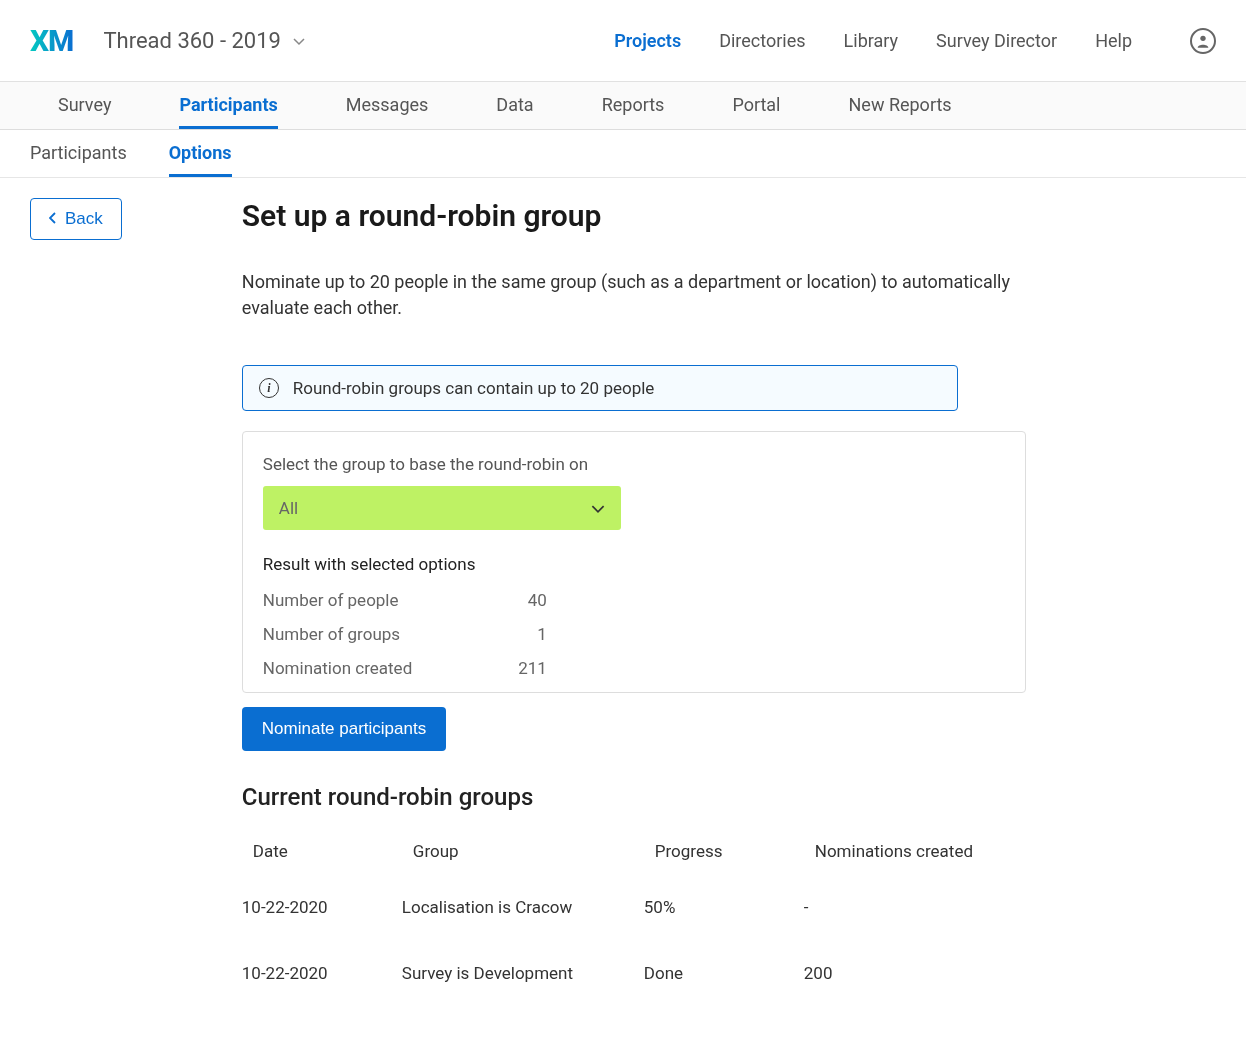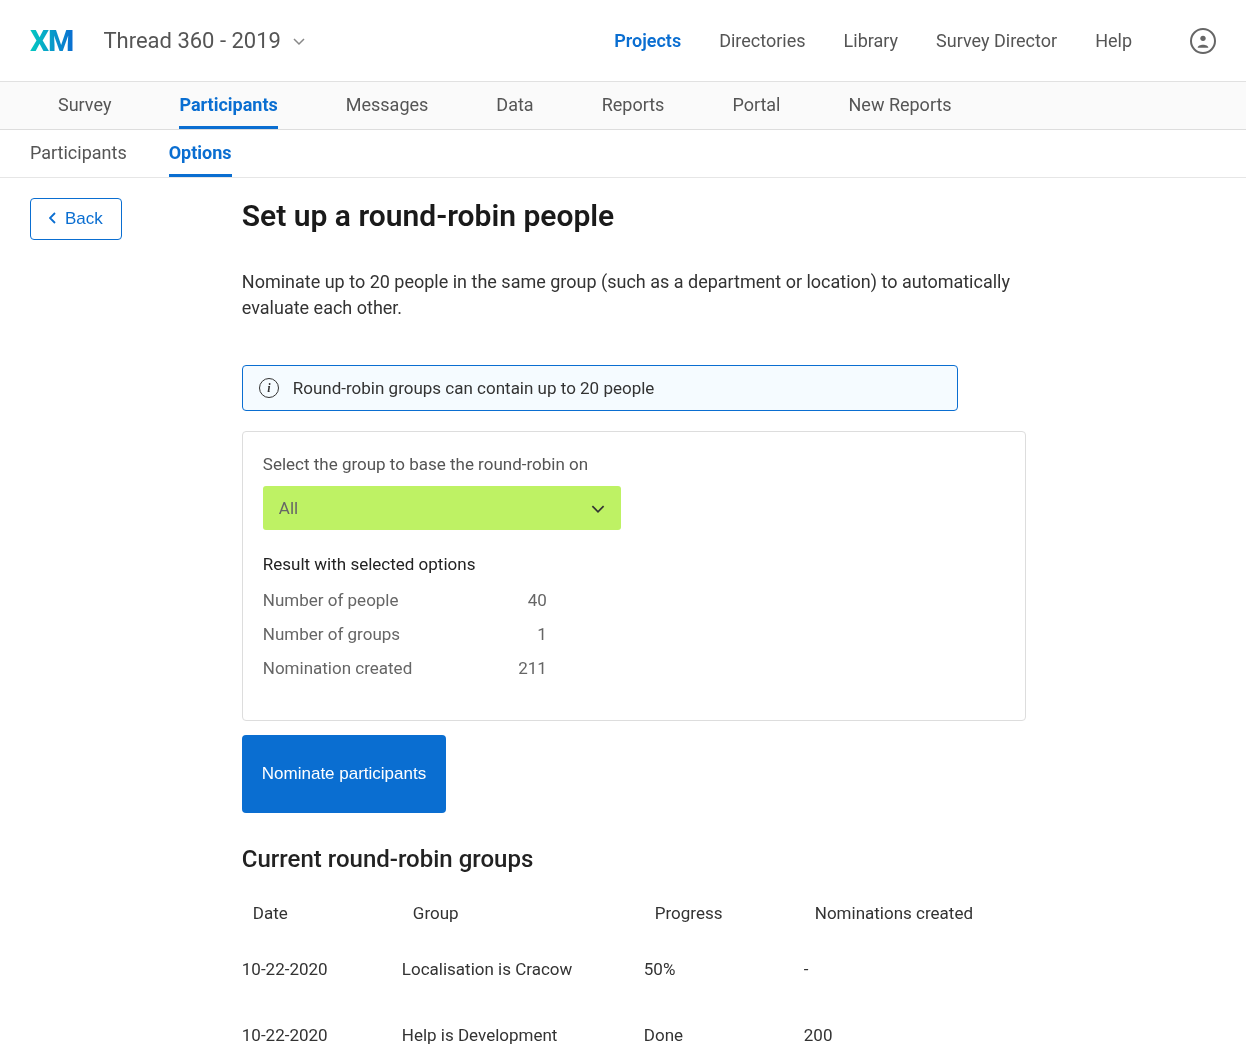--- a/index.html
+++ b/index.html
@@ -136,21 +136,21 @@
     .info-icon {
       width: 20px; height: 20px; border-radius: 50%;
       border: 1.5px solid #333;
       display: flex; align-items: center; justify-content: center;
       font-size: 12px; font-style: italic; font-family: Georgia, serif;
       font-weight: 600;
     }
     .config-box {
       border: 1px solid #ddd;
       border-radius: 4px;
-      padding: 22px 20px 42px 20px;
+      padding: 22px 20px 14px 20px;
       width: 784px;
       margin-bottom: 14px;
     }
     .config-box .lbl {
       font-size: 17px; color: #555; margin-bottom: 12px;
     }
     .select {
       background: #bef264;
       border-radius: 3px;
       padding: 12px 16px;
@@ -174,21 +174,21 @@
       margin-bottom: 14px;
     }
     .result-row .k { width: 250px; }
     .result-row .v { width: 34px; text-align: right; }
 
     .primary-btn {
       background: #0a6ed1;
       color: #fff;
       border: none;
       border-radius: 4px;
-      padding: 29px 20px;
+      padding: 12px 20px;
       font-size: 17px;
       cursor: pointer;
     }
     h2 {
       font-size: 24px;
       font-weight: 500;
       margin-top: 32px;
       margin-bottom: 30px;
       color: #222;
     }
@@ -253,21 +253,21 @@
   <button class="back-btn">
     <span class="chev">
       <svg width="8" height="12" viewBox="0 0 8 12">
           <path d="M6 1 L1 6 L6 11" stroke="#0a6ed1" stroke-width="1.8" fill="none"></path>
         </svg>
     </span>
     <span>Back</span>
   </button>
 
   <div class="main">
-    <h1>Set up a round-robin people</h1>
+    <h1>Set up a round-robin group</h1>
     <p class="desc">Nominate up to 20 people in the same group (such as a department or location) to automatically evaluate each other.</p>
 
     <div class="info-banner">
       <span class="info-icon">i</span>
       <span>Round-robin groups can contain up to 20 people</span>
     </div>
 
     <div class="config-box">
       <div class="lbl">Select the group to base the round-robin on</div>
       <div class="select">
@@ -306,19 +306,19 @@
         <div class="c-nom">Nominations created</div>
       </div>
       <div class="row datarow">
         <div class="c-date">10-22-2020</div>
         <div class="c-group">Localisation is Cracow</div>
         <div class="c-progress">50%</div>
         <div class="c-nom">-</div>
       </div>
       <div class="row datarow">
         <div class="c-date">10-22-2020</div>
-        <div class="c-group">Help is Development</div>
+        <div class="c-group">Survey is Development</div>
         <div class="c-progress">Done</div>
         <div class="c-nom">200</div>
       </div>
     </div>
   </div>
 </div>
 
 </body></html>

